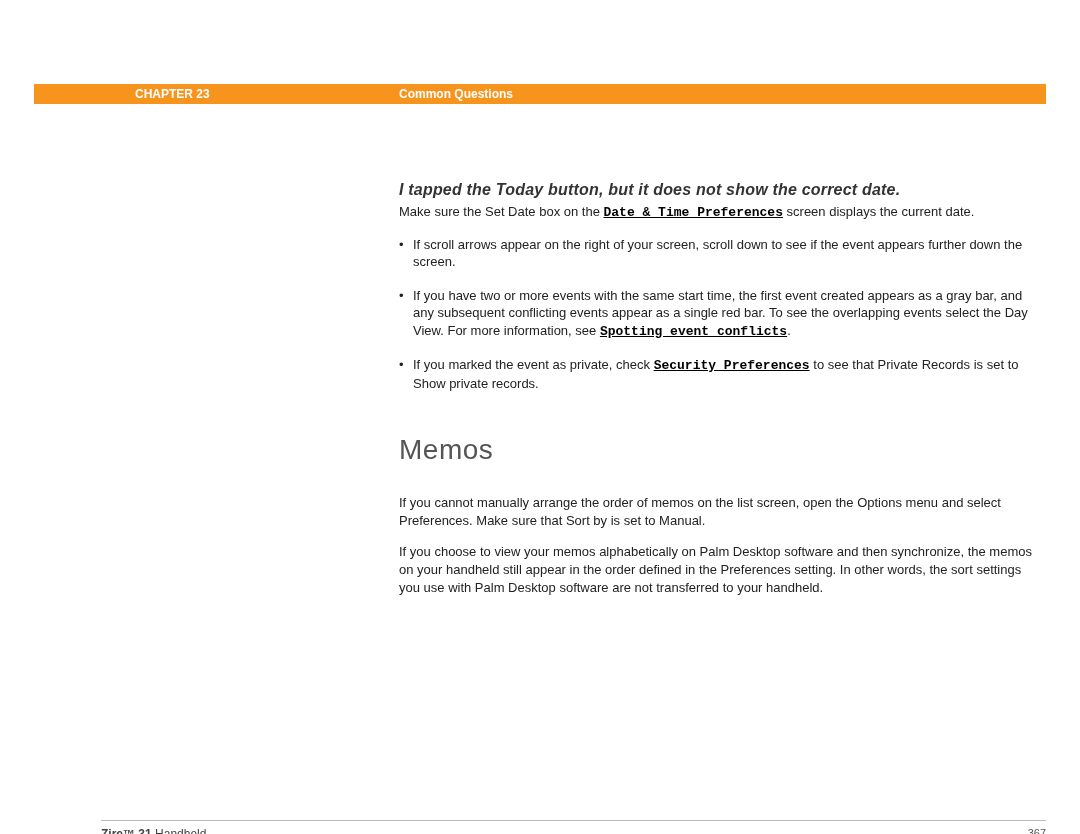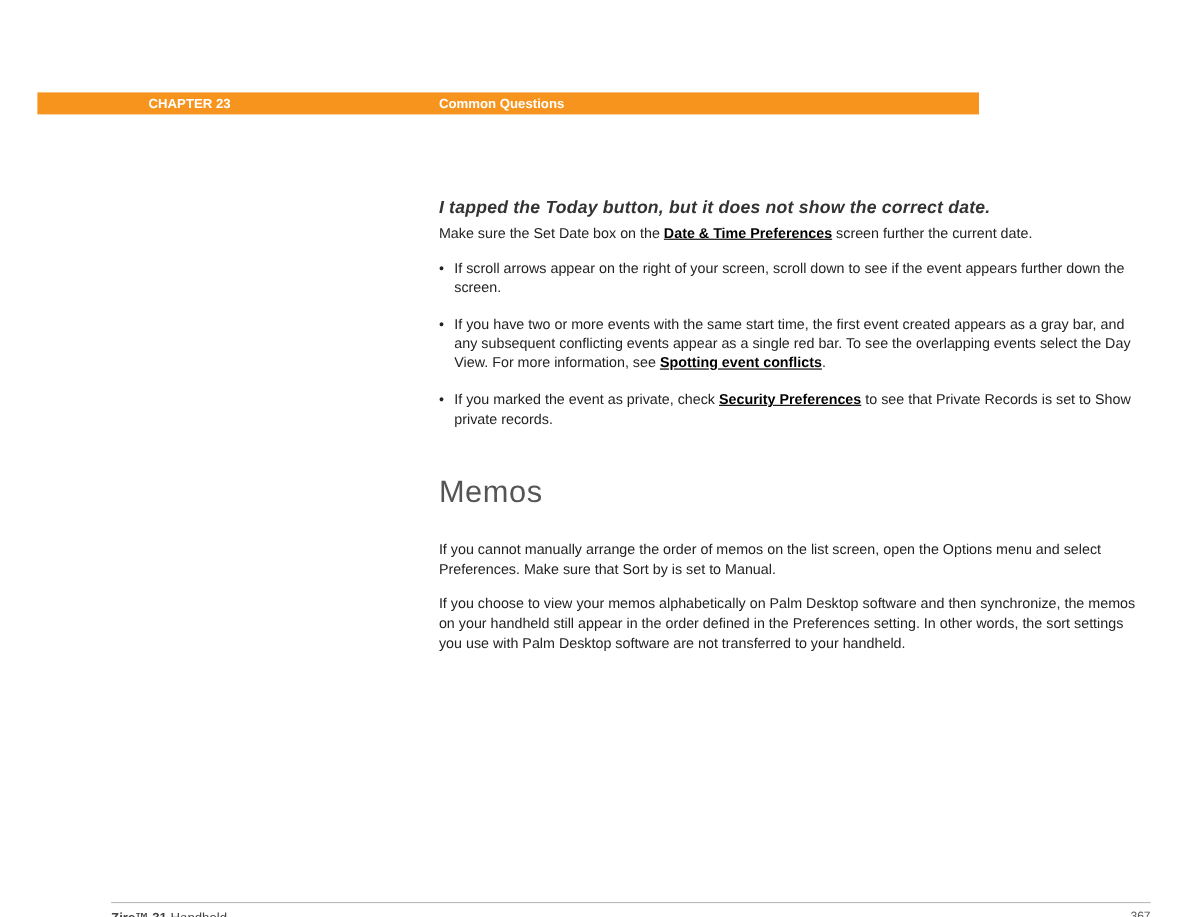--- a/index.html
+++ b/index.html
@@ -7,21 +7,21 @@
     font-family: Arial, Helvetica, sans-serif;
     background: #ffffff;
     width: 1080px;
     height: 834px;
     position: relative;
   }
   .page {
     position: absolute;
     left: 34px;
     top: 84px;
-    width: 856px;
+    width: 1012px;
   }
   .header-bar {
     background: #f7941e;
     height: 20px;
     display: flex;
     align-items: center;
     color: #ffffff;
     font-weight: bold;
     font-size: 12px;
   }
@@ -77,20 +77,21 @@
   li::before {
     content: "•";
     position: absolute;
     left: 0;
     top: 0;
   }
   .link {
     font-weight: bold;
     text-decoration: underline;
     color: #000000;
+    font-family: Liberation Mono, monospace;
   }
   .section2 {
     margin-top: 42px;
   }
   
   .footer-wrap {
     position: absolute;
     left: 34px;
     width: 1012px;
     top: 820px;
@@ -118,21 +119,21 @@
   <div class="header-bar">
     <span class="chapter-label">CHAPTER 23</span>
     <span class="section-label">Common Questions</span>
   </div>
 
   <div class="content">
 
 
     <h2 class="q">I tapped the Today button, but it does not show the correct date.</h2>
     <p class="body">
-      <span>Make sure the Set Date box on the </span><a class="link">Date &amp; Time Preferences</a><span> screen further the current date.</span>
+      <span>Make sure the Set Date box on the </span><a class="link">Date &amp; Time Preferences</a><span> screen displays the current date.</span>
     </p>
 
     <ul>
       <li>
         <span>If scroll arrows appear on the right of your screen, scroll down to see if the event appears further down the screen.</span>
       </li>
       <li>
         <span>If you have two or more events with the same start time, the first event created appears as a gray bar, and any subsequent conflicting events appear as a single red bar. To see the overlapping events select the Day View. For more information, see </span><a class="link">Spotting event conflicts</a><span>.</span>
       </li>
       <li>

